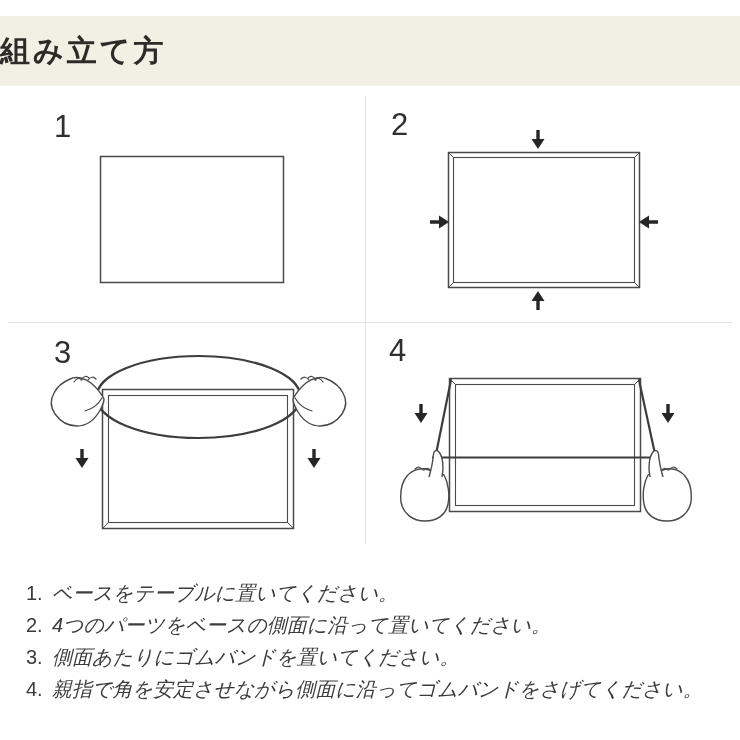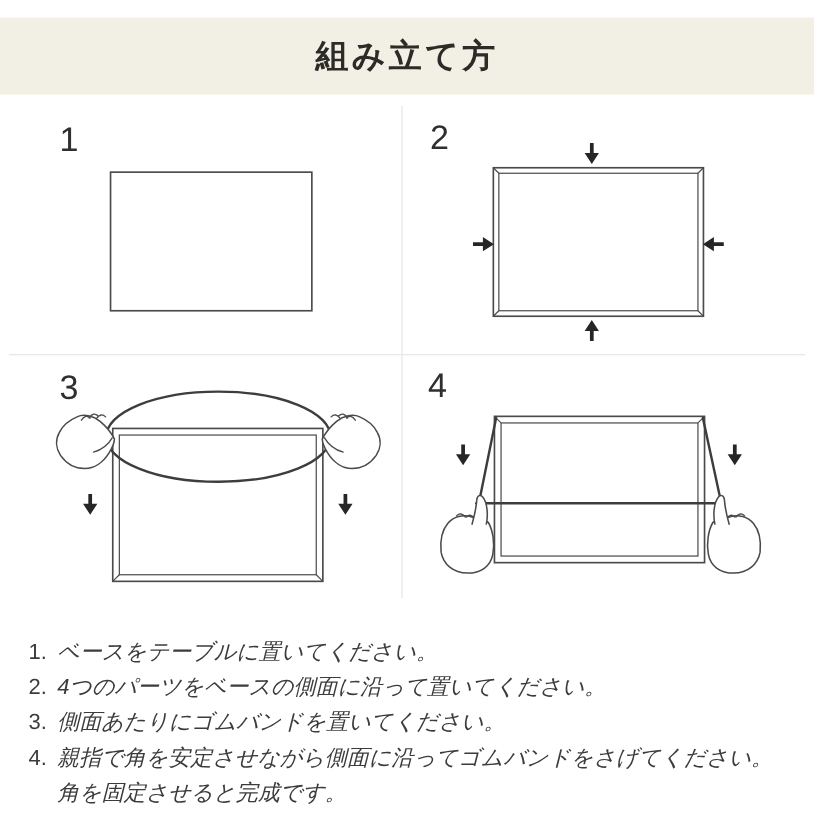--- a/index.html
+++ b/index.html
@@ -9,21 +9,21 @@
     --line:#4A4A4A;
     --band:#3D3D3D;
     --arrow:#262626;
     --divider:#E3E3E0;
   }
   html,body{margin:0;padding:0;background:#fff;}
   body{font-family:"Liberation Sans","DejaVu Sans",sans-serif;}
   .page{position:relative;width:740px;height:740px;background:#fff;overflow:hidden;}
 
   .titlebar{position:absolute;left:0;top:16px;width:740px;height:70px;
-    background:var(--header-bg);display:flex;align-items:center;justify-content:center;}
+    background:var(--header-bg);display:flex;align-items:center;justify-content:flex-start;}
   .titlebar h1{margin:0;font-size:30px;font-weight:bold;color:var(--ink);letter-spacing:3px;}
 
   .divider{position:absolute;background:var(--divider);}
   .divider-h{left:8px;top:322px;width:724px;height:1px;}
   .divider-v{left:365px;top:96px;width:1px;height:448px;}
 
   .step-num{position:absolute;font-size:31px;font-weight:400;color:#2F2F2F;line-height:1;}
   #num1{left:54px;top:111px;}
   #num2{left:391px;top:109px;}
   #num3{left:54px;top:337px;}
@@ -164,19 +164,15 @@
       <span class="inst-text">4つのパーツをベースの側面に沿って置いてください。</span>
     </div>
     <div class="inst-row">
       <span class="inst-num">3.</span>
       <span class="inst-text">側面あたりにゴムバンドを置いてください。</span>
     </div>
     <div class="inst-row">
       <span class="inst-num">4.</span>
       <span class="inst-text">親指で角を安定させながら側面に沿ってゴムバンドをさげてください。</span>
     </div>
-    <div class="inst-row">
-      <span class="inst-num"></span>
-      <span class="inst-text">角を固定させると完成です。</span>
-    </div>
   </section>
 
 </div>
 
 </body></html>

